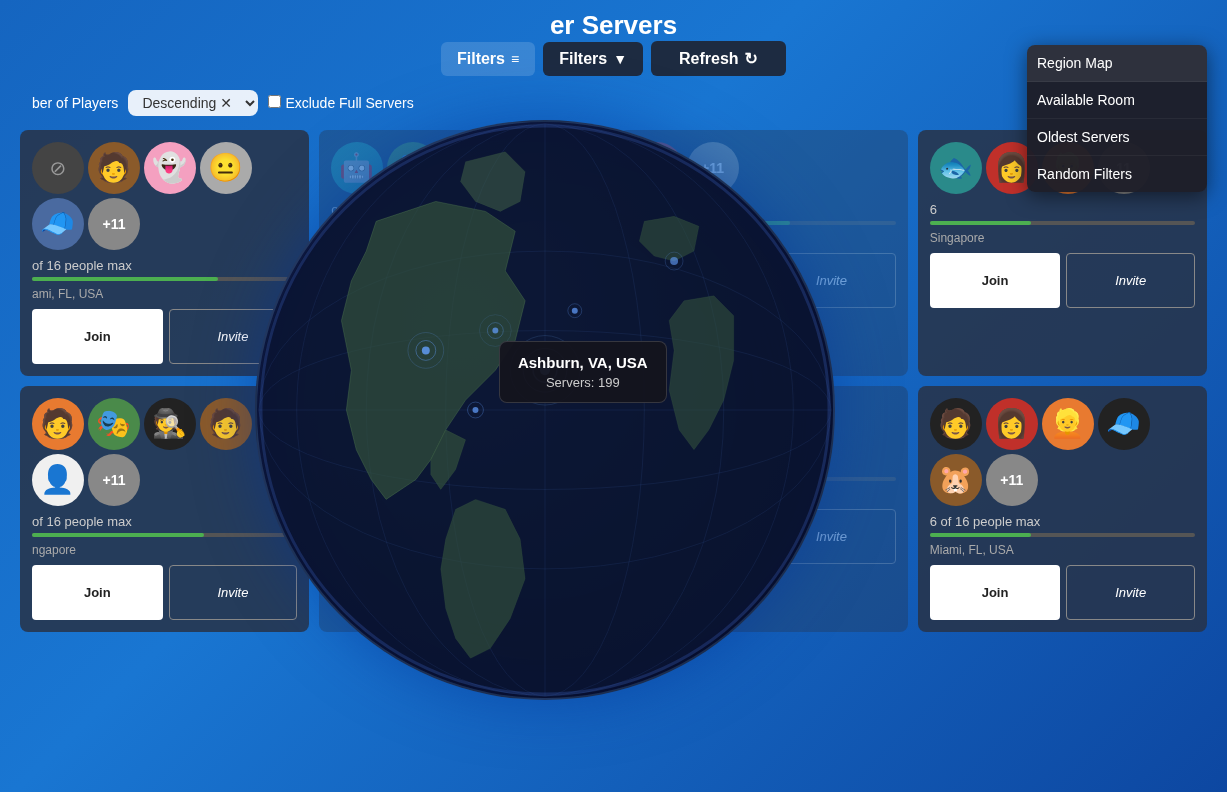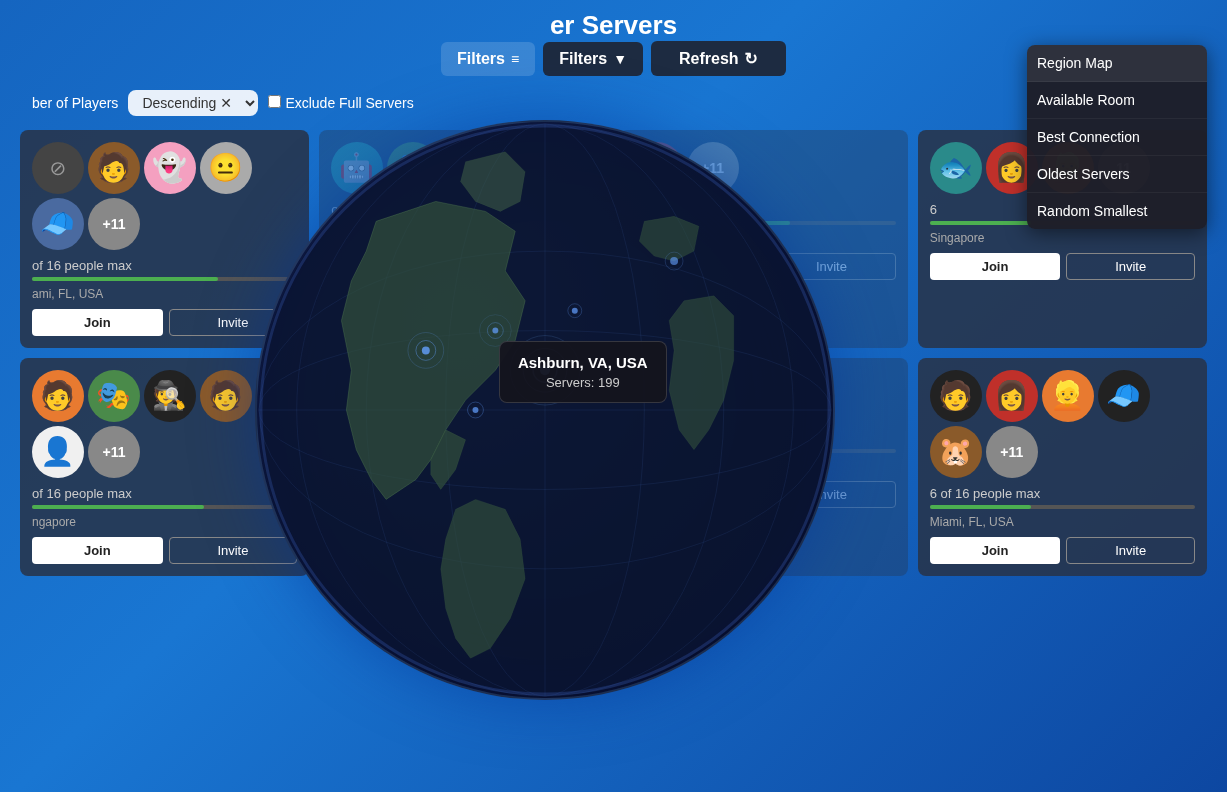--- a/index.html
+++ b/index.html
@@ -191,24 +191,25 @@
       font-size: 13px;
       font-weight: bold;
       cursor: pointer;
       flex: 1;
     }
     .invite-btn {
       background: transparent;
       color: white;
       border: 1px solid #888;
       border-radius: 4px;
-      padding: 5px 14px;
+      padding: 19px 14px;
       font-size: 13px;
       cursor: pointer;
       flex: 1;
+      font-style: italic;
     }
 
     
     .globe-overlay {
       position: absolute;
       top: 60px;
       left: 230px;
       width: 630px;
       height: 700px;
       z-index: 20;
@@ -622,21 +623,18 @@
 </div>
 
 <div class="dropdown-menu">
   <div class="dropdown-item active">
     <span>Region Map</span>
   </div>
   <div class="dropdown-item">
     <span>Available Room</span>
   </div>
   <div class="dropdown-item">
-    <span>Best Connection</span>
+    <span>Oldest Servers</span>
   </div>
   <div class="dropdown-item">
-    <span>Oldest Servers</span>
-  </div>
-  <div class="dropdown-item">
-    <span>Random Smallest</span>
+    <span>Random Filters</span>
   </div>
 </div>
 
 </body></html>

